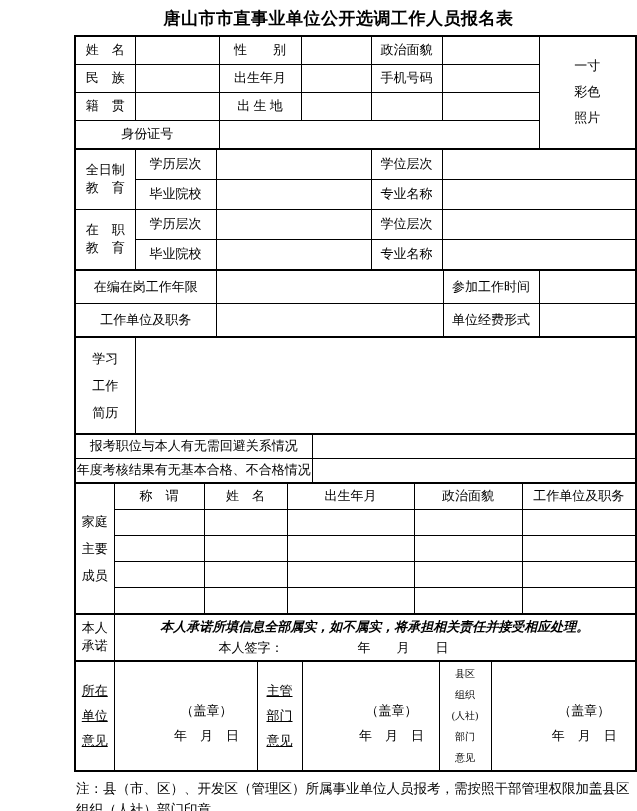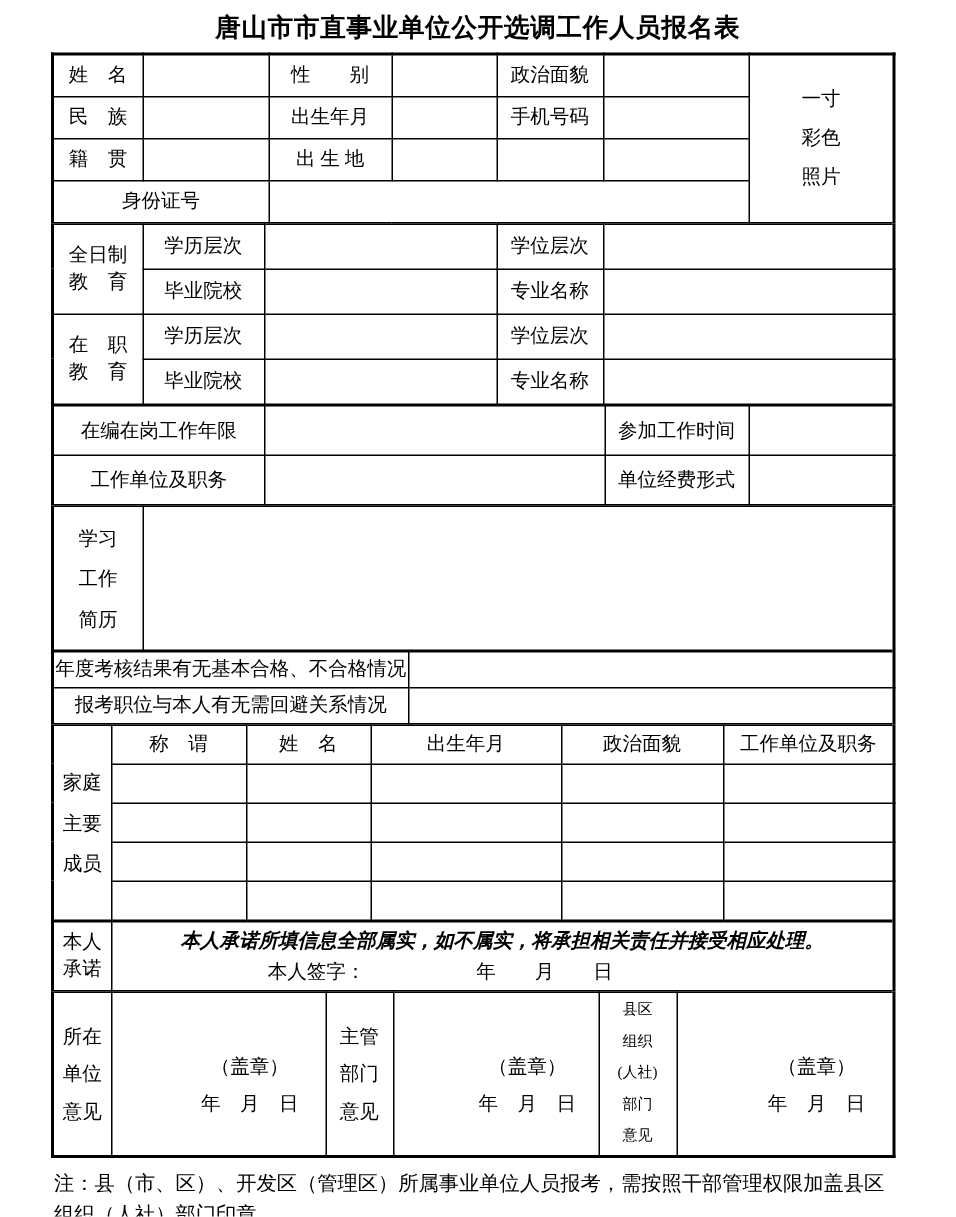--- a/index.html
+++ b/index.html
@@ -2,21 +2,21 @@
 <html><head>
 <meta charset="utf-8">
 <style>
   * { margin:0; padding:0; box-sizing:border-box; }
   html,body { background:#ffffff; }
   body {
     width:637px; height:811px;
     font-family:"Liberation Serif","DejaVu Serif",serif;
     color:#000;
   }
-  .page { width:637px; height:784px; padding-top:7px; }
+  .page { width:637px; height:784px; padding-top:7px;padding-left:40px; }
   .title {
     text-align:center;
     font-family:"Liberation Sans","DejaVu Sans",sans-serif;
     font-weight:bold; font-size:17px; letter-spacing:0.5px;
   }
   .form { width:565px; margin:5px 0 0 34px; }
   table.band {
     border-collapse:collapse; table-layout:fixed; width:563px;
     border-left:2px solid #000; border-right:2px solid #000;
   }
@@ -30,21 +30,21 @@
   .r30 > td { height:30px; }
   .r33 > td { height:33px; }
   .r24 > td { height:24px; }
   .r26 > td { height:26px;margin-top:34px; }
   .r96 > td { height:96px; }
   .r46 > td { height:46px; }
   .r110 > td { height:110px; }
   .stack span { display:block; }
   .lh26 span { line-height:26px; }
   .lh27 span { line-height:27px; }
-  .lh25 span { line-height:25px; }
+  .lh25 span { line-height:25px;text-decoration:underline; }
   .lh21 span { line-height:21px; font-size:10px; }
   
   .commit-cell { vertical-align:middle;border-radius:23px; }
   .commit-line1 {
     font-weight:bold; font-style:italic; text-align:center;
     font-size:13px; line-height:20px; padding-top:2px;
   }
   .commit-line2 { display:flex; font-size:13px; line-height:22px; text-align:left; }
   .commit-sign { margin-left:104px; }
   .commit-date { margin-left:74px; }
@@ -197,25 +197,25 @@
     </tbody>
       </table>
 
     <table class="band">
       <colgroup>
           <col style="width:237px">
           <col style="width:324px">
         </colgroup>
       <tbody>
           <tr class="r24">
+        <td>报考职位与本人有无需回避关系情况</td>
+        <td></td>
+      </tr>
+      <tr class="r24">
         <td>年度考核结果有无基本合格、不合格情况</td>
-        <td></td>
-      </tr>
-      <tr class="r24">
-        <td>报考职位与本人有无需回避关系情况</td>
         <td></td>
       </tr>
     </tbody>
       </table>
 
     <table class="band">
       <colgroup>
           <col style="width:39px">
           <col style="width:90px">
           <col style="width:83px">

